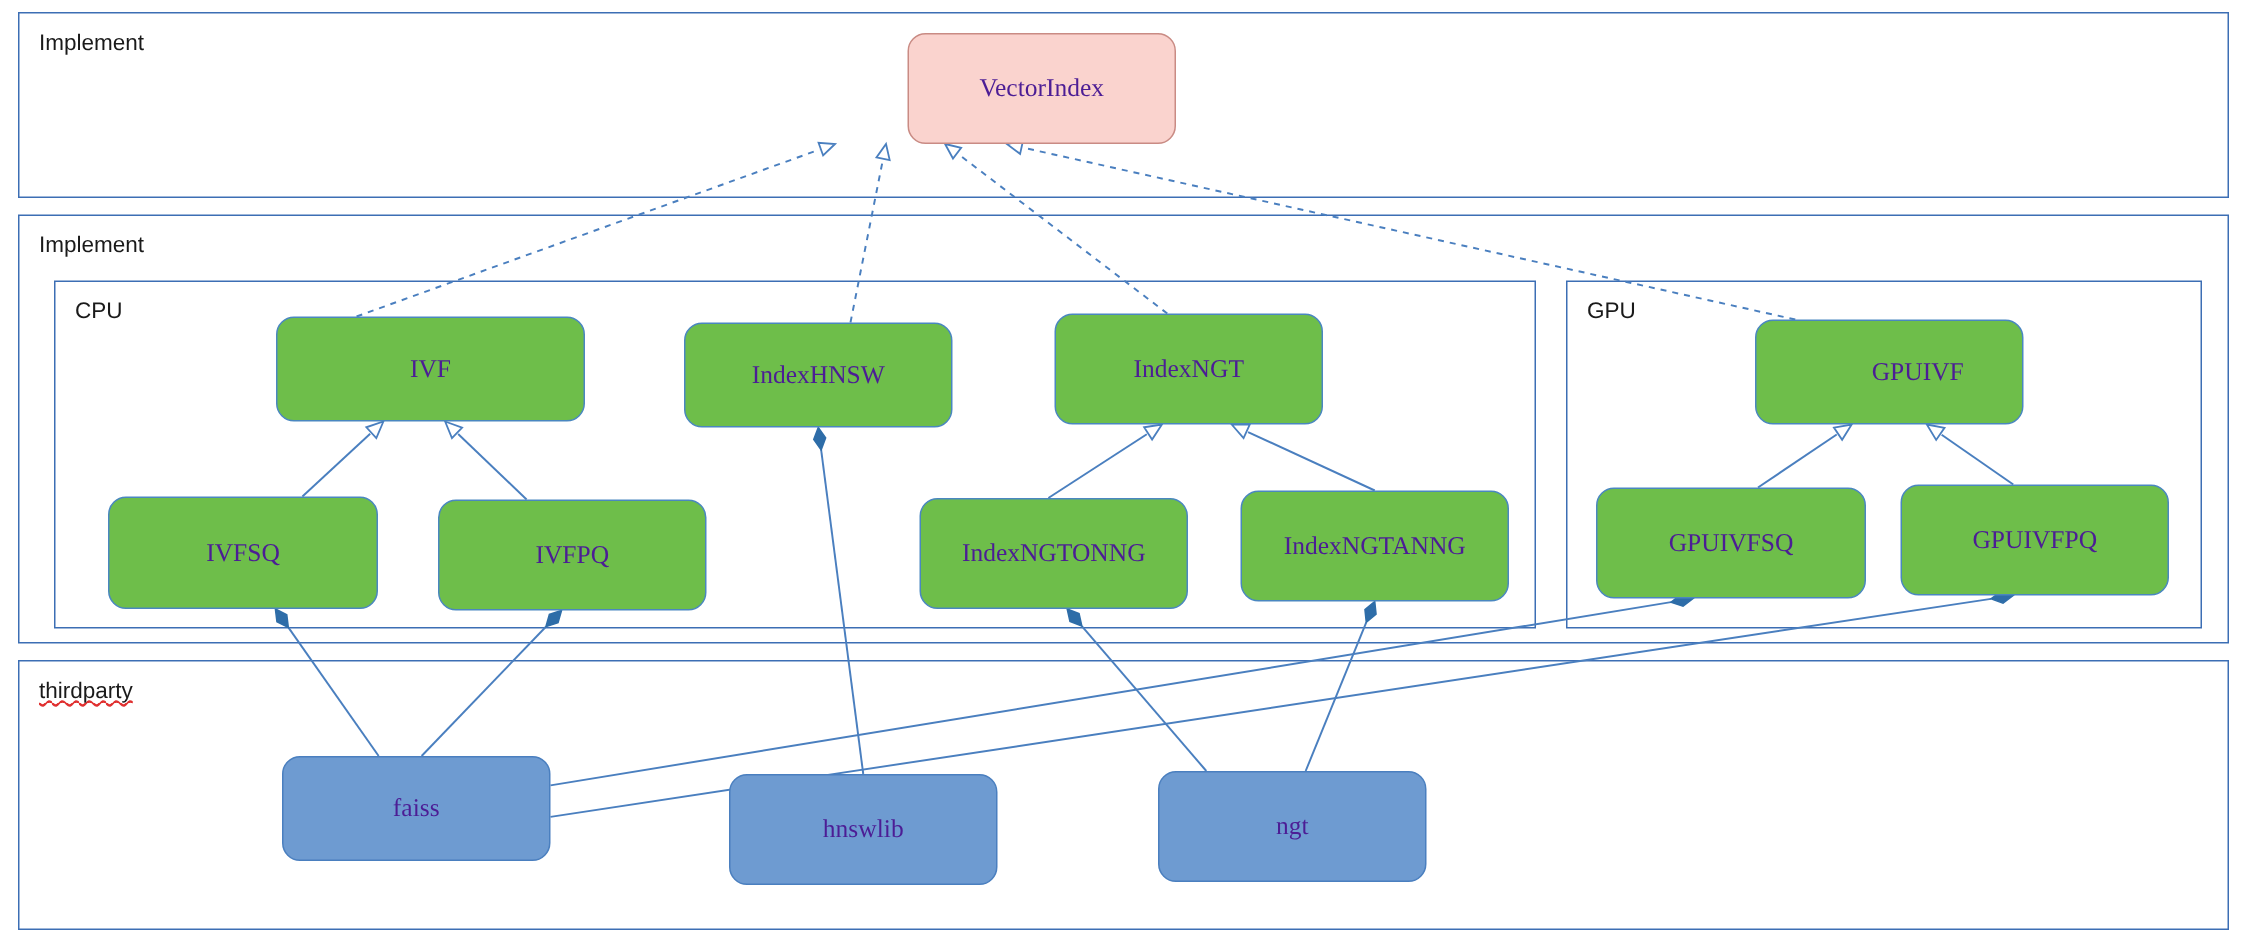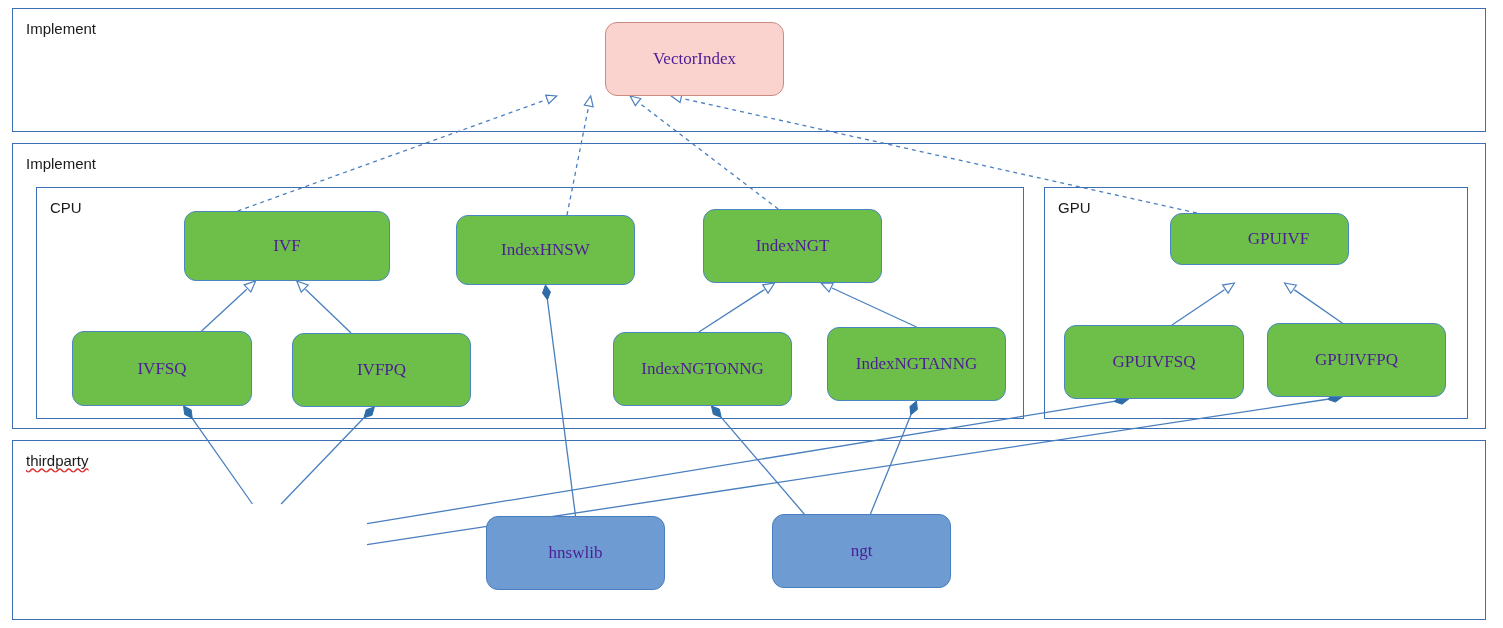--- a/index.html
+++ b/index.html
@@ -166,22 +166,23 @@
     <div class="group" style="left: 36px; top: 187px; width: 988px; height: 232px;"></div>
     <div class="group-label" style="left: 50px; top: 200px;">CPU</div>
     <div class="group" style="left: 1044px; top: 187px; width: 424px; height: 232px;"></div>
     <div class="group-label" style="left: 1058px; top: 200px;">GPU</div>
     <div class="group" style="left: 12px; top: 440px; width: 1474px; height: 180px;"></div>
     <div class="group-label misspelled" style="left: 26px; top: 453px;">thirdparty</div>
     <div class="node iface" style="left: 605px; top: 22px; width: 179px; height: 74px;">VectorIndex</div>
     <div class="node impl" style="left: 184px; top: 211px; width: 206px; height: 70px;">IVF</div>
     <div class="node impl" style="left: 456px; top: 215px; width: 179px; height: 70px;">IndexHNSW</div>
     <div class="node impl" style="left: 703px; top: 209px; width: 179px; height: 74px;">IndexNGT</div>
-    <div class="node impl" style="left: 1170px; top: 213px; width: 179px; height: 52px; padding-left: 38px;">GPUIVF</div>
+    <div class="node impl" style="left: 1170px; top: 213px; width: 179px; height: 70px; padding-left: 38px;">GPUIVF</div>
     <div class="node impl" style="left: 72px; top: 331px; width: 180px; height: 75px;">IVFSQ</div>
     <div class="node impl" style="left: 292px; top: 333px; width: 179px; height: 74px;">IVFPQ</div>
     <div class="node impl" style="left: 613px; top: 332px; width: 179px; height: 74px;">IndexNGTONNG</div>
     <div class="node impl" style="left: 827px; top: 327px; width: 179px; height: 74px;">IndexNGTANNG</div>
     <div class="node impl" style="left: 1064px; top: 325px; width: 180px; height: 74px;">GPUIVFSQ</div>
     <div class="node impl" style="left: 1267px; top: 323px; width: 179px; height: 74px;">GPUIVFPQ</div>
+    <div class="node thirdp" style="left: 188px; top: 504px; width: 179px; height: 70px;">faiss</div>
     <div class="node thirdp" style="left: 486px; top: 516px; width: 179px; height: 74px;">hnswlib</div>
     <div class="node thirdp" style="left: 772px; top: 514px; width: 179px; height: 74px;">ngt</div>
   </div>
 
 </body></html>

